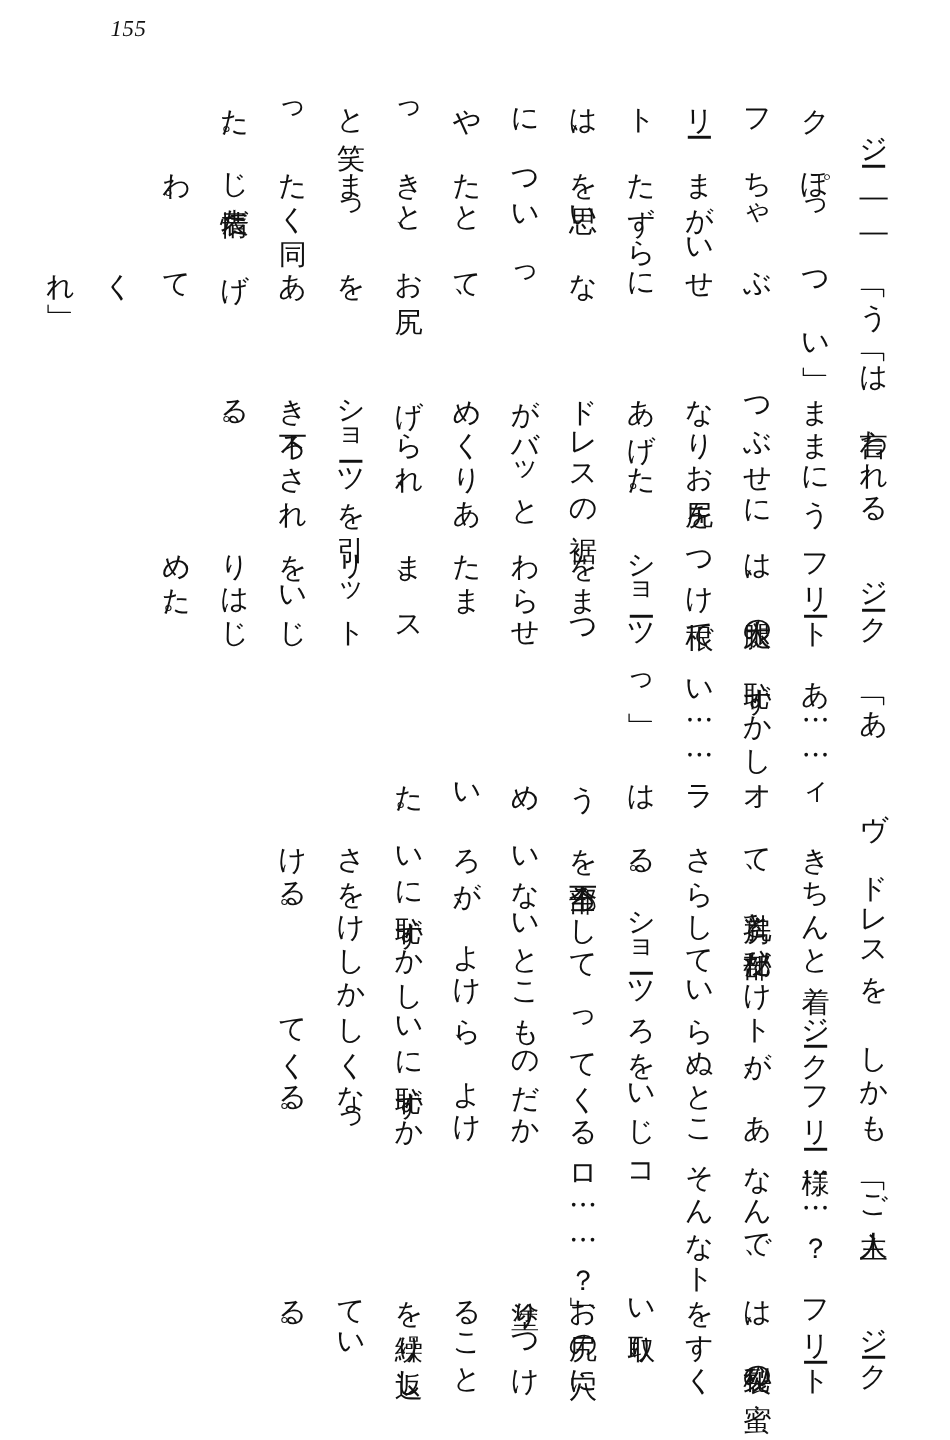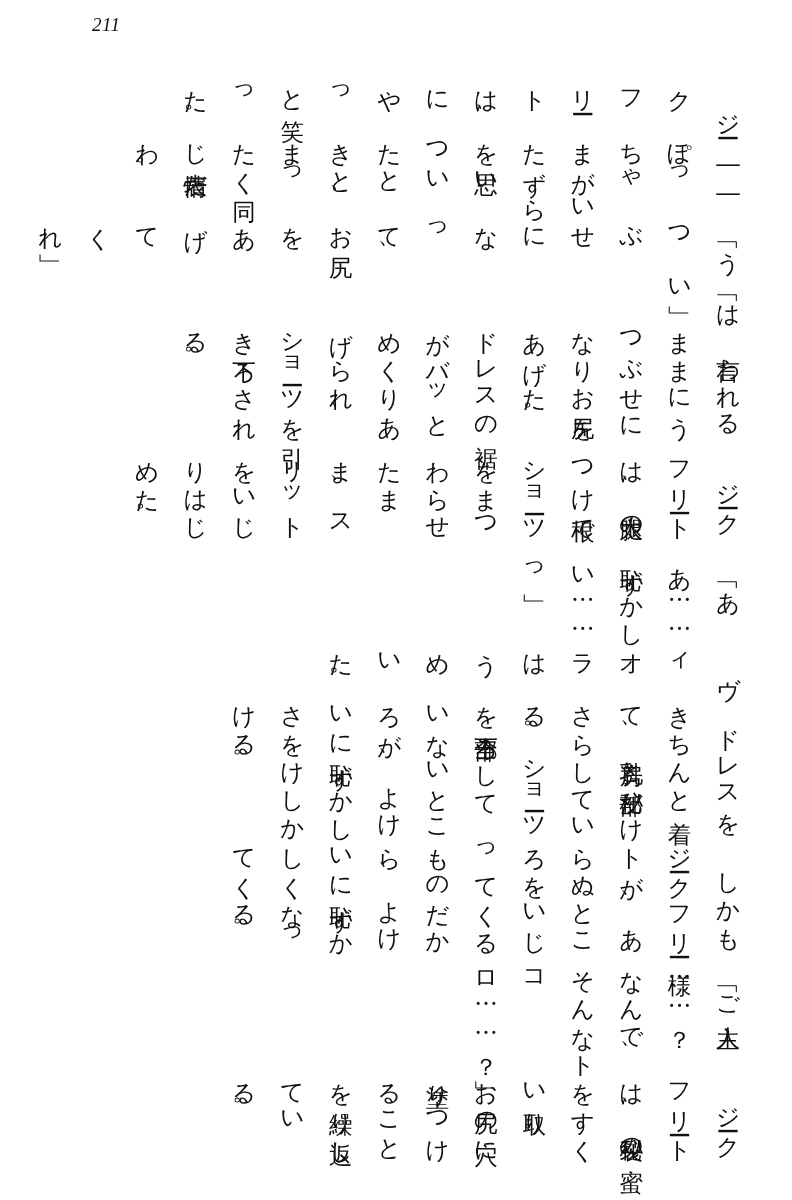--- a/index.html
+++ b/index.html
@@ -51,21 +51,21 @@
   }
   .indent {
     text-indent: 1em;
   }
 </style>
 </head>
 <body>
 
 <div class="page">
 
-  <div class="page-number">211</div>
+  <div class="page-number">155</div>
 
   <div class="body-text">
     <p class="para indent">ジークフリートは、にやっと笑った。</p>
     <p class="para indent">――ぽっちゃまがいたずらを思いついたときと、まったく同じ表情だわ。</p>
     <p class="para indent">「うつぶせになって、お尻をあげてくれ」</p>
     <p class="para indent">「はい」</p>
     <p class="para indent">言われるままにうつぶせになりお尻をあげた。ドレスの裾がバッとめくりあげられ、ショーツを引き下ろされる。</p>
     <p class="para indent">ジークフリートは、太腿のつけ根でショーツをまつわらせたまま、スリットをいじりはじめた。</p>
     <p class="para indent">「ああ……恥ずかしい……っ」</p>
     <p class="para indent">ヴィオラはうめいた。</p>

